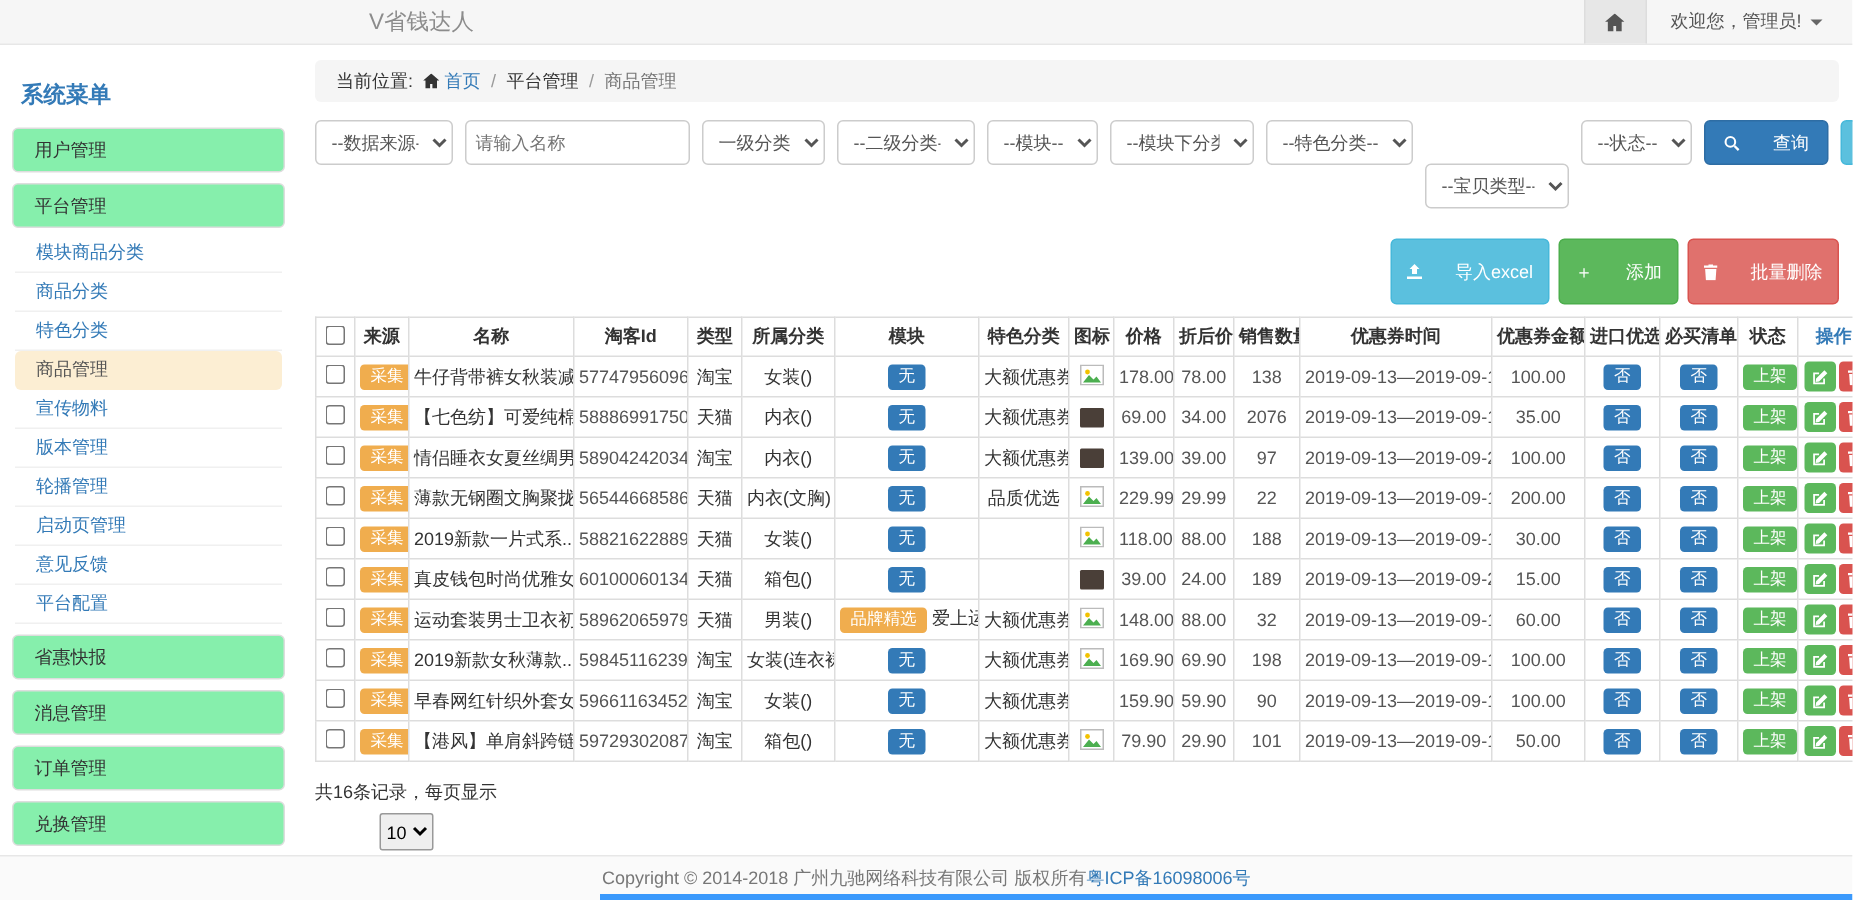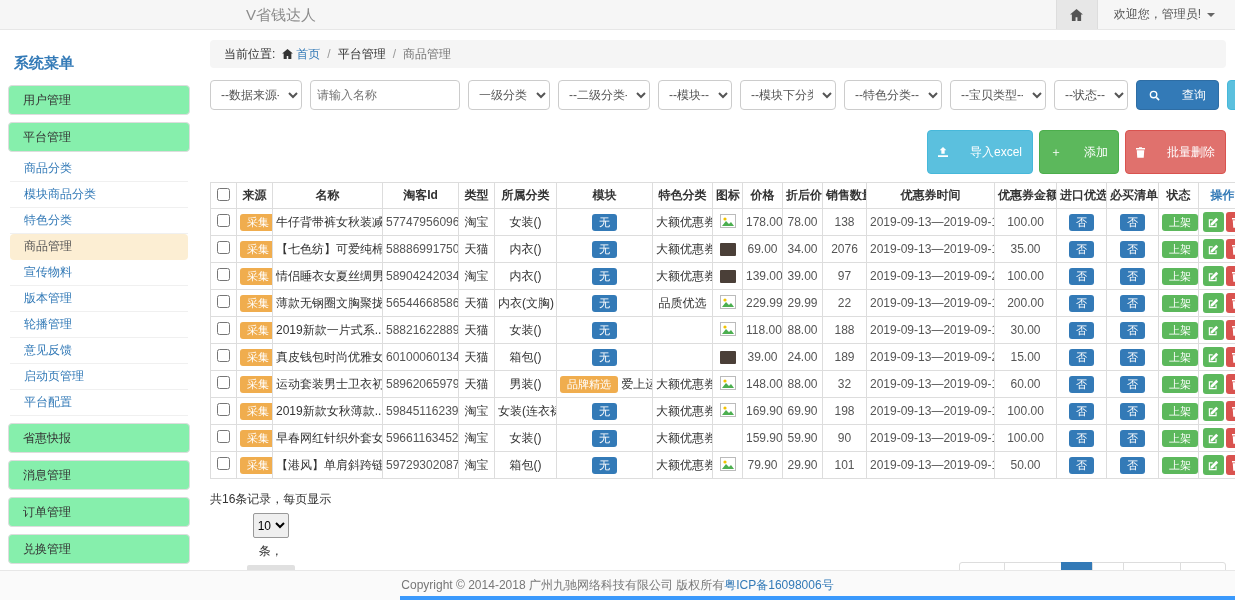--- a/index.html
+++ b/index.html
@@ -103,29 +103,29 @@
     </div>
   </div>
 </header>
 
 <aside class="sidebar">
   <div class="sidebar-title">系统菜单</div>
   <nav id="menu">
       <div class="menu-section">用户管理</div>
       <div class="menu-section">平台管理</div>
       <div class="menu-subwrap">
+        <div class="menu-sub">模块商品分类</div>
         <div class="menu-sub">商品分类</div>
-        <div class="menu-sub">模块商品分类</div>
         <div class="menu-sub">特色分类</div>
         <div class="menu-sub active">商品管理</div>
         <div class="menu-sub">宣传物料</div>
         <div class="menu-sub">版本管理</div>
         <div class="menu-sub">轮播管理</div>
+        <div class="menu-sub">启动页管理</div>
         <div class="menu-sub">意见反馈</div>
-        <div class="menu-sub">启动页管理</div>
         <div class="menu-sub">平台配置</div>
       </div>
       <div class="menu-section">省惠快报</div>
       <div class="menu-section">消息管理</div>
       <div class="menu-section">订单管理</div>
       <div class="menu-section">兑换管理</div>
     </nav>
 </aside>
 
 <main class="main">
@@ -148,21 +148,21 @@
 
   <div class="filters" id="filters">
 
   <select style="width: 92px;"><option>--数据来源--</option></select>
       <input placeholder="请输入名称" style="width: 150px;">
       <select style="width: 90px;"><option>一级分类</option></select>
       <select style="width: 92px;"><option>--二级分类--</option></select>
       <select style="width: 86px;"><option>--模块--</option></select>
       <select style="width: 96px;"><option>--模块下分类--</option></select>
       <select style="width: 104px;"><option>--特色分类--</option></select>
-      <select style="width: 96px;"><option>--宝贝类型--</option></select>
+      <select style="width: 96px; margin-top: 29px;"><option>--宝贝类型--</option></select>
       <select style="width: 74px;"><option>--状态--</option></select>
       <button class="btn btn-primary">
         <span class="icon">
           <svg width="11" height="11" viewBox="0 0 12 12">
             <circle cx="5" cy="5" r="3.5" fill="none" stroke="#fff" stroke-width="1.5"></circle>
             <path d="M8 8l3 3" stroke="#fff" stroke-width="1.7"></path>
           </svg>
         </span>
         <span>查询</span>
       </button>

